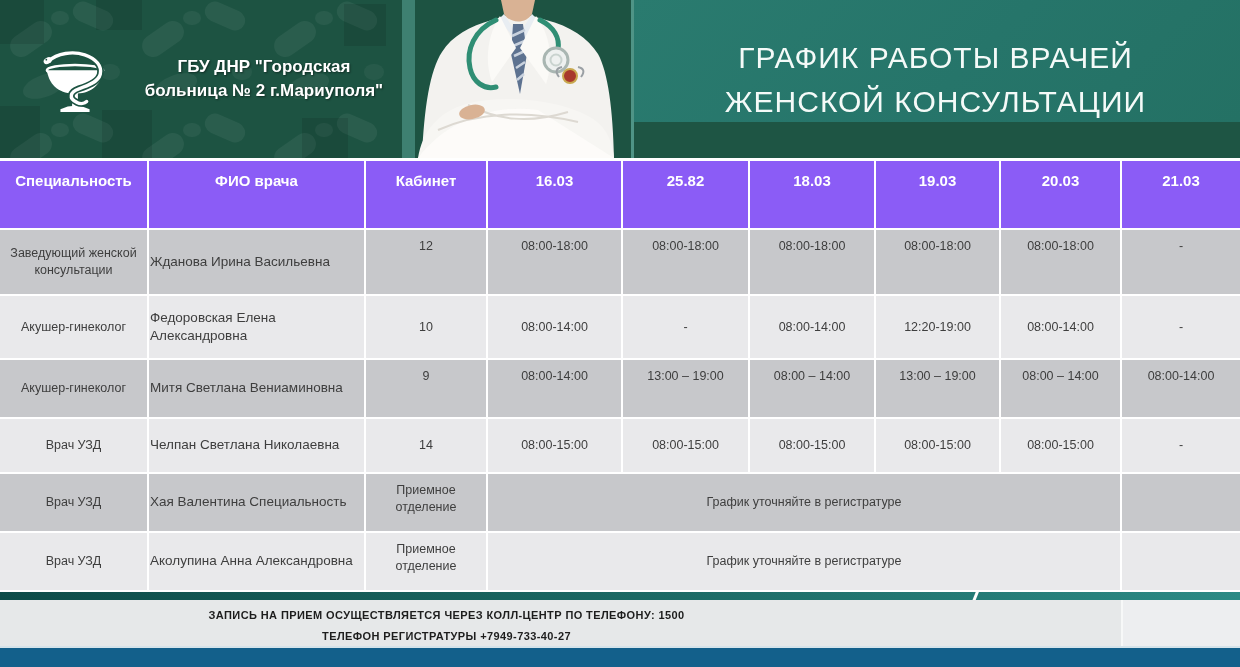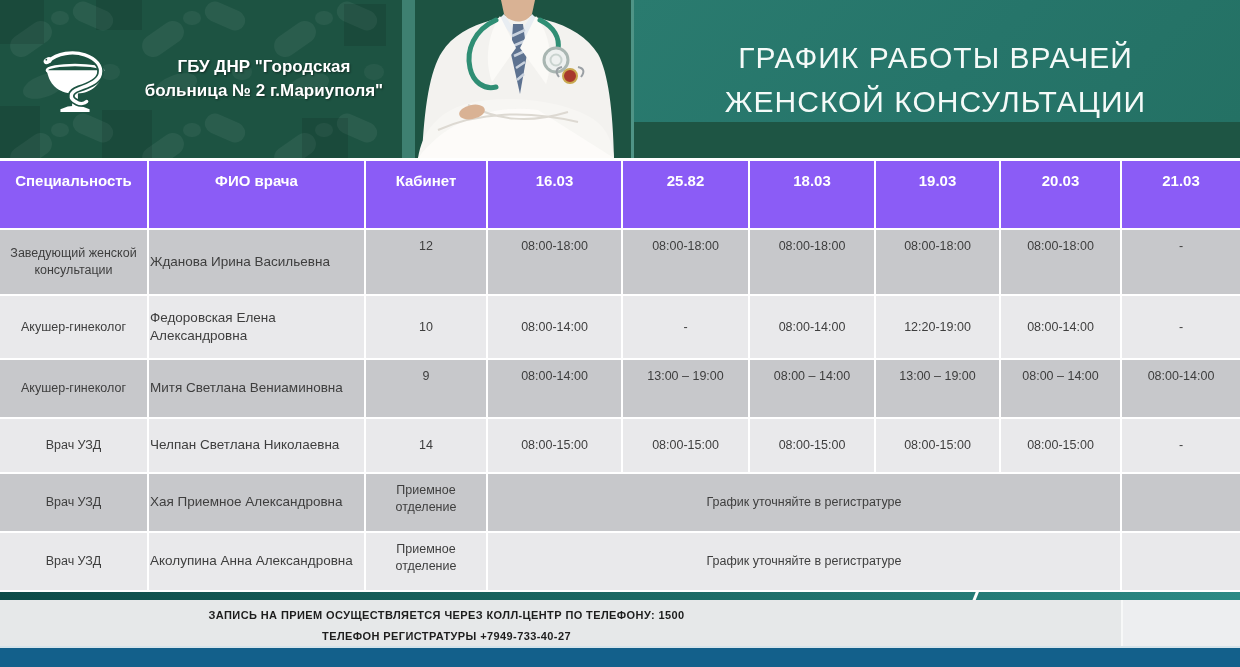--- a/index.html
+++ b/index.html
@@ -217,21 +217,21 @@
             <td class="room">14</td>
             <td class="time">08:00-15:00</td>
             <td class="time">08:00-15:00</td>
             <td class="time">08:00-15:00</td>
             <td class="time">08:00-15:00</td>
             <td class="time">08:00-15:00</td>
             <td class="time">-</td>
           </tr>
           <tr>
             <td class="spec">Врач УЗД</td>
-            <td class="fio">Хая Приемное Александровна</td>
+            <td class="fio">Хая Валентина Специальность</td>
             <td class="room">Приемное отделение</td>
             <td class="note" colspan="5">График уточняйте в регистратуре</td>
             <td class="time"></td>
           </tr>
           <tr>
             <td class="spec">Врач УЗД</td>
             <td class="fio">Аколупина Анна Александровна</td>
             <td class="room">Приемное отделение</td>
             <td class="note" colspan="5">График уточняйте в регистратуре</td>
             <td class="time"></td>

